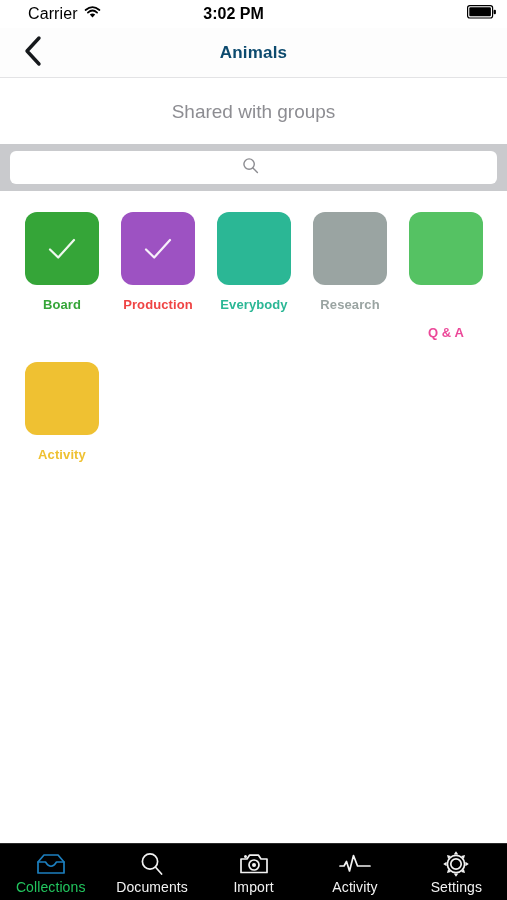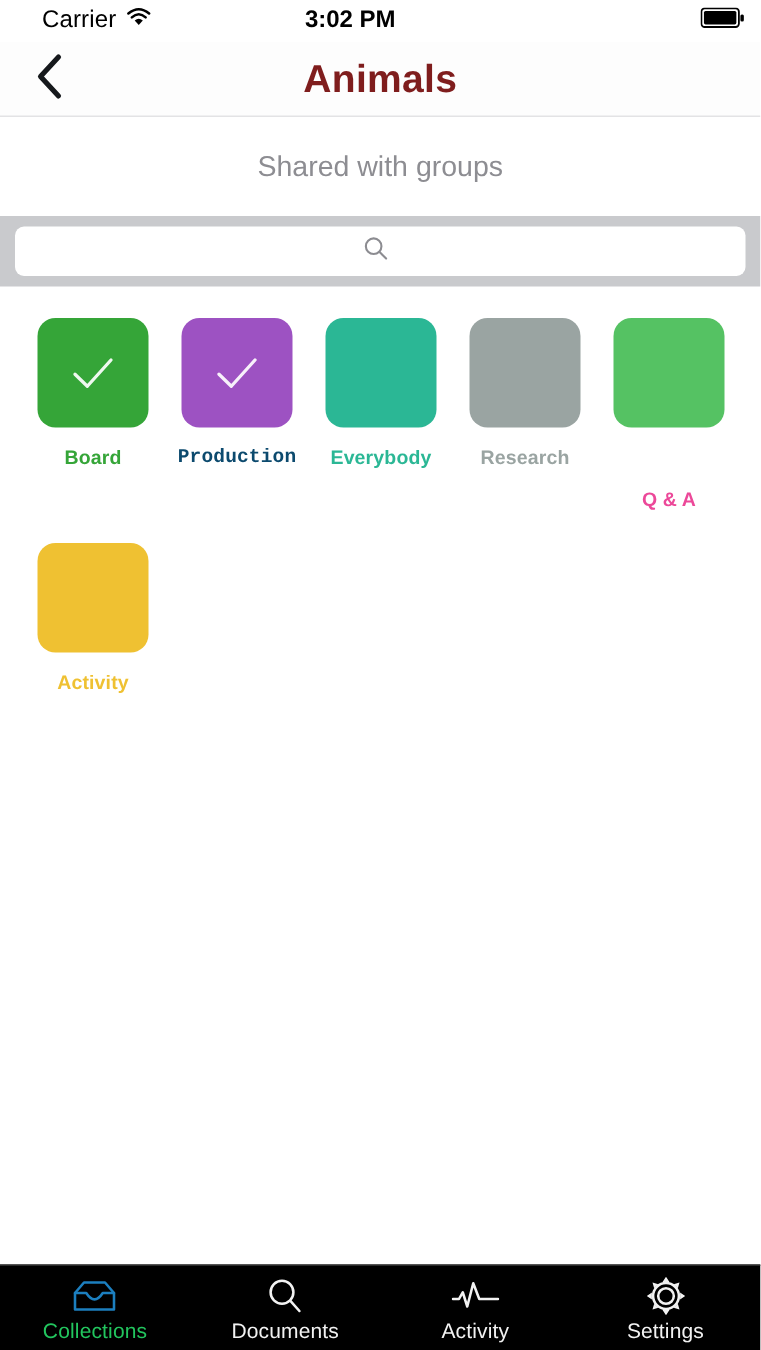--- a/index.html
+++ b/index.html
@@ -30,21 +30,21 @@
     position:absolute; top:28px; left:0; width:507px; height:50px;
     background:#fdfdfd;
     border-bottom:1px solid #e3e3e5;
     display:flex; align-items:center; justify-content:center;
   }
   .nav-back {
     position:absolute; left:10px; top:0; height:50px; width:46px;
     display:flex; align-items:center; justify-content:center;
     cursor:pointer;
   }
-  .nav-title { font-size:26px; font-weight:bold; color:#7f1d1d; letter-spacing:.2px; }
+  .nav-title { font-size:17px; font-weight:bold; color:#0c4a6e; letter-spacing:.2px; }
 
   
   .subtitle-bar {
     position:absolute; top:79px; left:0; width:507px; height:65px;
     background:#ffffff;
     display:flex; align-items:center; justify-content:center;
   }
   .subtitle { font-size:19px; color:#8d8d92; }
 
   
@@ -162,21 +162,21 @@
             </svg>
           </div>
           <div class="tile-label" style="color: rgb(53, 165, 56);">Board</div>
         </div>
         <div class="tile-cell">
           <div class="tile" style="background: rgb(157, 82, 194);">
             <svg class="check" viewBox="0 0 38 38">
               <path d="M7 19.5 L15.2 27.5 L31 10" stroke="rgba(255,255,255,0.92)" stroke-width="2.2" fill="none" stroke-linecap="round" stroke-linejoin="round"></path>
             </svg>
           </div>
-          <div class="tile-label" style="color: #0c4a6e; font-family: Liberation Mono, monospace;">Production</div>
+          <div class="tile-label" style="color: #ef4444;">Production</div>
         </div>
         <div class="tile-cell">
           <div class="tile" style="background: rgb(43, 183, 149);"></div>
           <div class="tile-label" style="color: rgb(43, 183, 149);">Everybody</div>
         </div>
         <div class="tile-cell">
           <div class="tile" style="background: rgb(154, 164, 162);"></div>
           <div class="tile-label" style="color: rgb(154, 164, 162);">Research</div>
         </div>
         <div class="tile-cell">
@@ -201,20 +201,31 @@
         <div class="tab-label" style="color: #22c55e;">Collections</div>
       </div>
       <div class="tab">
         <div class="tab-icon">
           <svg width="26" height="26" viewBox="0 0 26 26">
             <circle cx="11" cy="10.5" r="7.6" stroke="#F2F2F2" fill="none" stroke-width="1.7" stroke-linecap="round" stroke-linejoin="round"></circle>
             <path d="M16.6 16.2 L22.6 23" stroke="#F2F2F2" fill="none" stroke-width="1.7" stroke-linecap="round" stroke-linejoin="round"></path>
           </svg>
         </div>
         <div class="tab-label" style="color: rgb(242, 242, 242);">Documents</div>
+      </div>
+      <div class="tab">
+        <div class="tab-icon">
+          <svg width="30" height="24" viewBox="0 0 30 24">
+            <path d="M2 7 L8 7 L10.5 3.2 L19.5 3.2 L22 7 L28 7 L28 20.5 L2 20.5 Z" stroke="#F2F2F2" fill="none" stroke-width="1.7" stroke-linecap="round" stroke-linejoin="round"></path>
+            <circle cx="15" cy="13" r="5" stroke="#F2F2F2" fill="none" stroke-width="1.7" stroke-linecap="round" stroke-linejoin="round"></circle>
+            <circle cx="15" cy="13" r="2" fill="#F2F2F2"></circle>
+            <circle cx="6.5" cy="4.6" r="1.5" fill="#F2F2F2"></circle>
+          </svg>
+        </div>
+        <div class="tab-label" style="color: rgb(242, 242, 242);">Import</div>
       </div>
       <div class="tab">
         <div class="tab-icon">
           <svg width="32" height="22" viewBox="0 0 32 22">
             <path d="M1 13 L5 13 L7.5 8.5 L10.5 18 L14.5 2.5 L18.5 13 L31 13" stroke="#F2F2F2" fill="none" stroke-width="1.7" stroke-linecap="round" stroke-linejoin="round"></path>
           </svg>
         </div>
         <div class="tab-label" style="color: rgb(242, 242, 242);">Activity</div>
       </div>
       <div class="tab">

